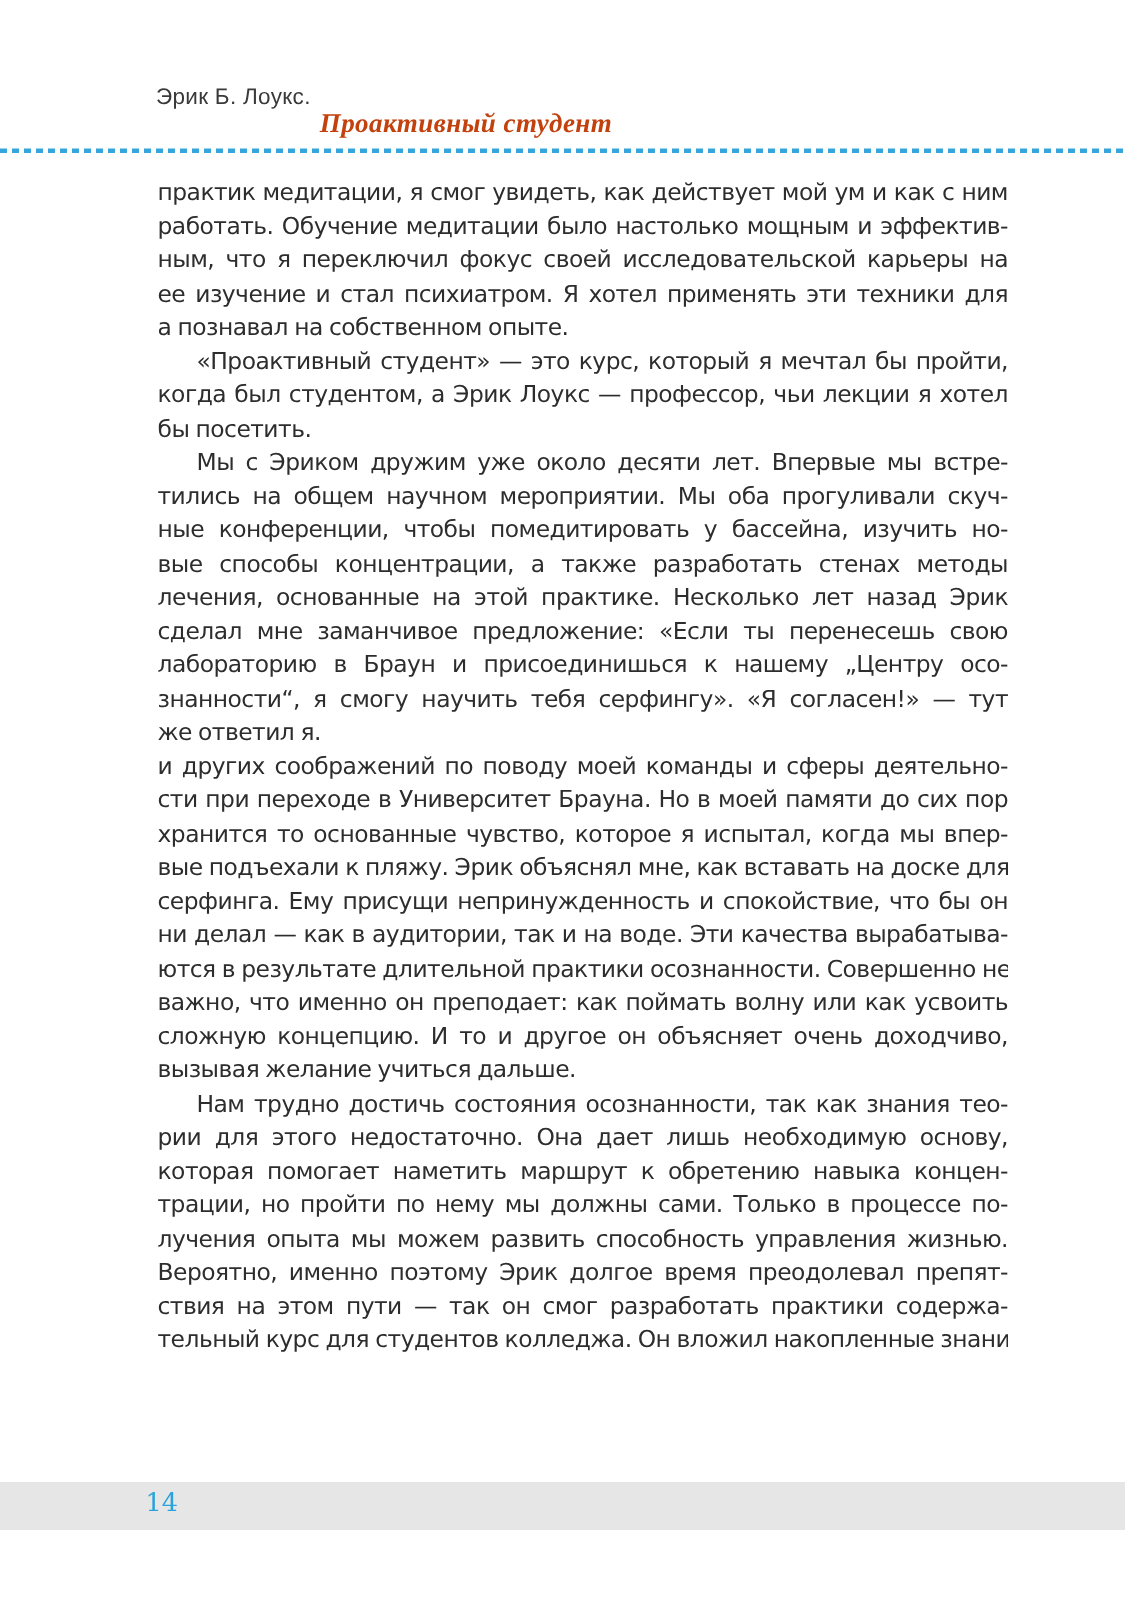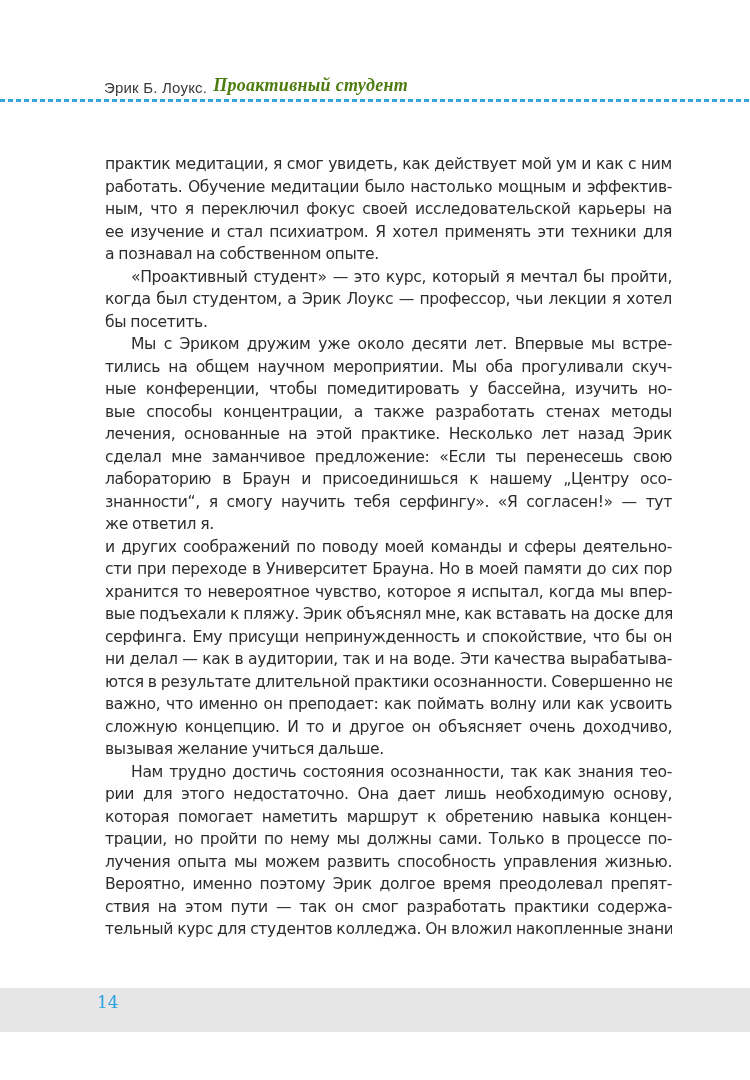--- a/index.html
+++ b/index.html
@@ -8,40 +8,41 @@
     height: 1080px;
     background: #ffffff;
     position: relative;
     overflow: hidden;
     font-family: "DejaVu Sans", sans-serif;
     color: #2b2b2b;
   }
   .running-head {
     position: absolute;
     left: 104px;
-    top: 72px;
+    top: 56px;
     height: 24px;
     display: flex;
-    align-items: flex-end;
+    align-items: flex-start;
     gap: 6px;
     white-space: nowrap;
   }
   .rh-author {
     font-family: "Liberation Sans", sans-serif;
     font-size: 15px;
     color: #3a3a3a;
     letter-spacing: 0.2px;
   }
   .rh-title {
     font-family: "Liberation Serif", serif;
     font-style: italic;
     font-weight: bold;
     font-size: 18px;
-    color: #4d7c0f;
+    color: #c2410c;
     letter-spacing: 0.3px;
+    margin-top: 16px;
   }
   .dash-rule {
     position: absolute;
     left: 0;
     top: 99px;
     width: 750px;
     height: 3px;
     background-image: repeating-linear-gradient(to right, #35a5dc 0 5px, transparent 5px 8px);
   }
   .body-text {
@@ -49,21 +50,20 @@
     left: 105px;
     top: 117px;
     width: 567px;
     font-family: "DejaVu Sans", sans-serif;
     font-size: 15.6px;
     line-height: 22.5px;
     color: #2d2d2d;
     text-align: justify;
     letter-spacing: -0.35px;
     word-spacing: -0.5px;
-    margin-top: 36px;
   }
   .body-text .line {
     display: block;
     height: 22.5px;
     white-space: nowrap;
     text-align-last: justify;
     overflow: hidden;
   }
   .body-text .line.last {
     text-align-last: left;
@@ -71,21 +71,21 @@
   .body-text .line.indent {
     padding-left: 26px;
   }
   .body-text .it {
   }
   .footer-band {
     position: absolute;
     left: 0;
     top: 988px;
     width: 750px;
-    height: 44px;
+    height: 32px;
     background: #e6e6e6;
   }
   .page-number {
     position: absolute;
     left: 97px;
     top: 2px;
     font-family: "DejaVu Serif", serif;
     font-size: 17px;
     line-height: 24px;
     color: #2aa3dc;
@@ -113,21 +113,21 @@
     <span class="line"><span>тились на общем научном мероприятии. Мы оба прогуливали скуч-</span></span>
     <span class="line"><span>ные конференции, чтобы помедитировать у бассейна, изучить но-</span></span>
     <span class="line"><span>вые способы концентрации, а также разработать стенах методы</span></span>
     <span class="line"><span>лечения, основанные на этой практике. Несколько лет назад Эрик</span></span>
     <span class="line"><span>сделал мне заманчивое предложение: «Если ты перенесешь свою</span></span>
     <span class="line"><span>лабораторию в Браун и присоединишься к нашему „Центру осо-</span></span>
     <span class="line"><span>знанности“, я смогу научить тебя серфингу». «Я согласен!» — тут</span></span>
     <span class="line last"><span>же ответил я.</span></span>
     <span class="line"><span>и других соображений по поводу моей команды и сферы деятельно-</span></span>
     <span class="line"><span>сти при переходе в Университет Брауна. Но в моей памяти до сих пор</span></span>
-    <span class="line"><span>хранится то невероятное чувство, которое я испытал, когда мы впер-</span></span>
+    <span class="line"><span>хранится то основанные чувство, которое я испытал, когда мы впер-</span></span>
     <span class="line"><span>вые подъехали к пляжу. Эрик объяснял мне, как вставать на доске для</span></span>
     <span class="line"><span>серфинга. Ему присущи непринужденность и спокойствие, что бы он</span></span>
     <span class="line"><span>ни делал — как в аудитории, так и на воде. Эти качества вырабатыва-</span></span>
     <span class="line"><span>ются в результате длительной практики осознанности. Совершенно не</span></span>
     <span class="line"><span>важно, что именно он преподает: как поймать волну или как усвоить</span></span>
     <span class="line"><span>сложную концепцию. И то и другое он объясняет очень доходчиво,</span></span>
     <span class="line last"><span>вызывая желание учиться дальше.</span></span>
     <span class="line indent"><span>Нам трудно достичь состояния осознанности, так как знания тео-</span></span>
     <span class="line"><span>рии для этого недостаточно. Она дает лишь необходимую основу,</span></span>
     <span class="line"><span>которая помогает наметить маршрут к обретению навыка концен-</span></span>

